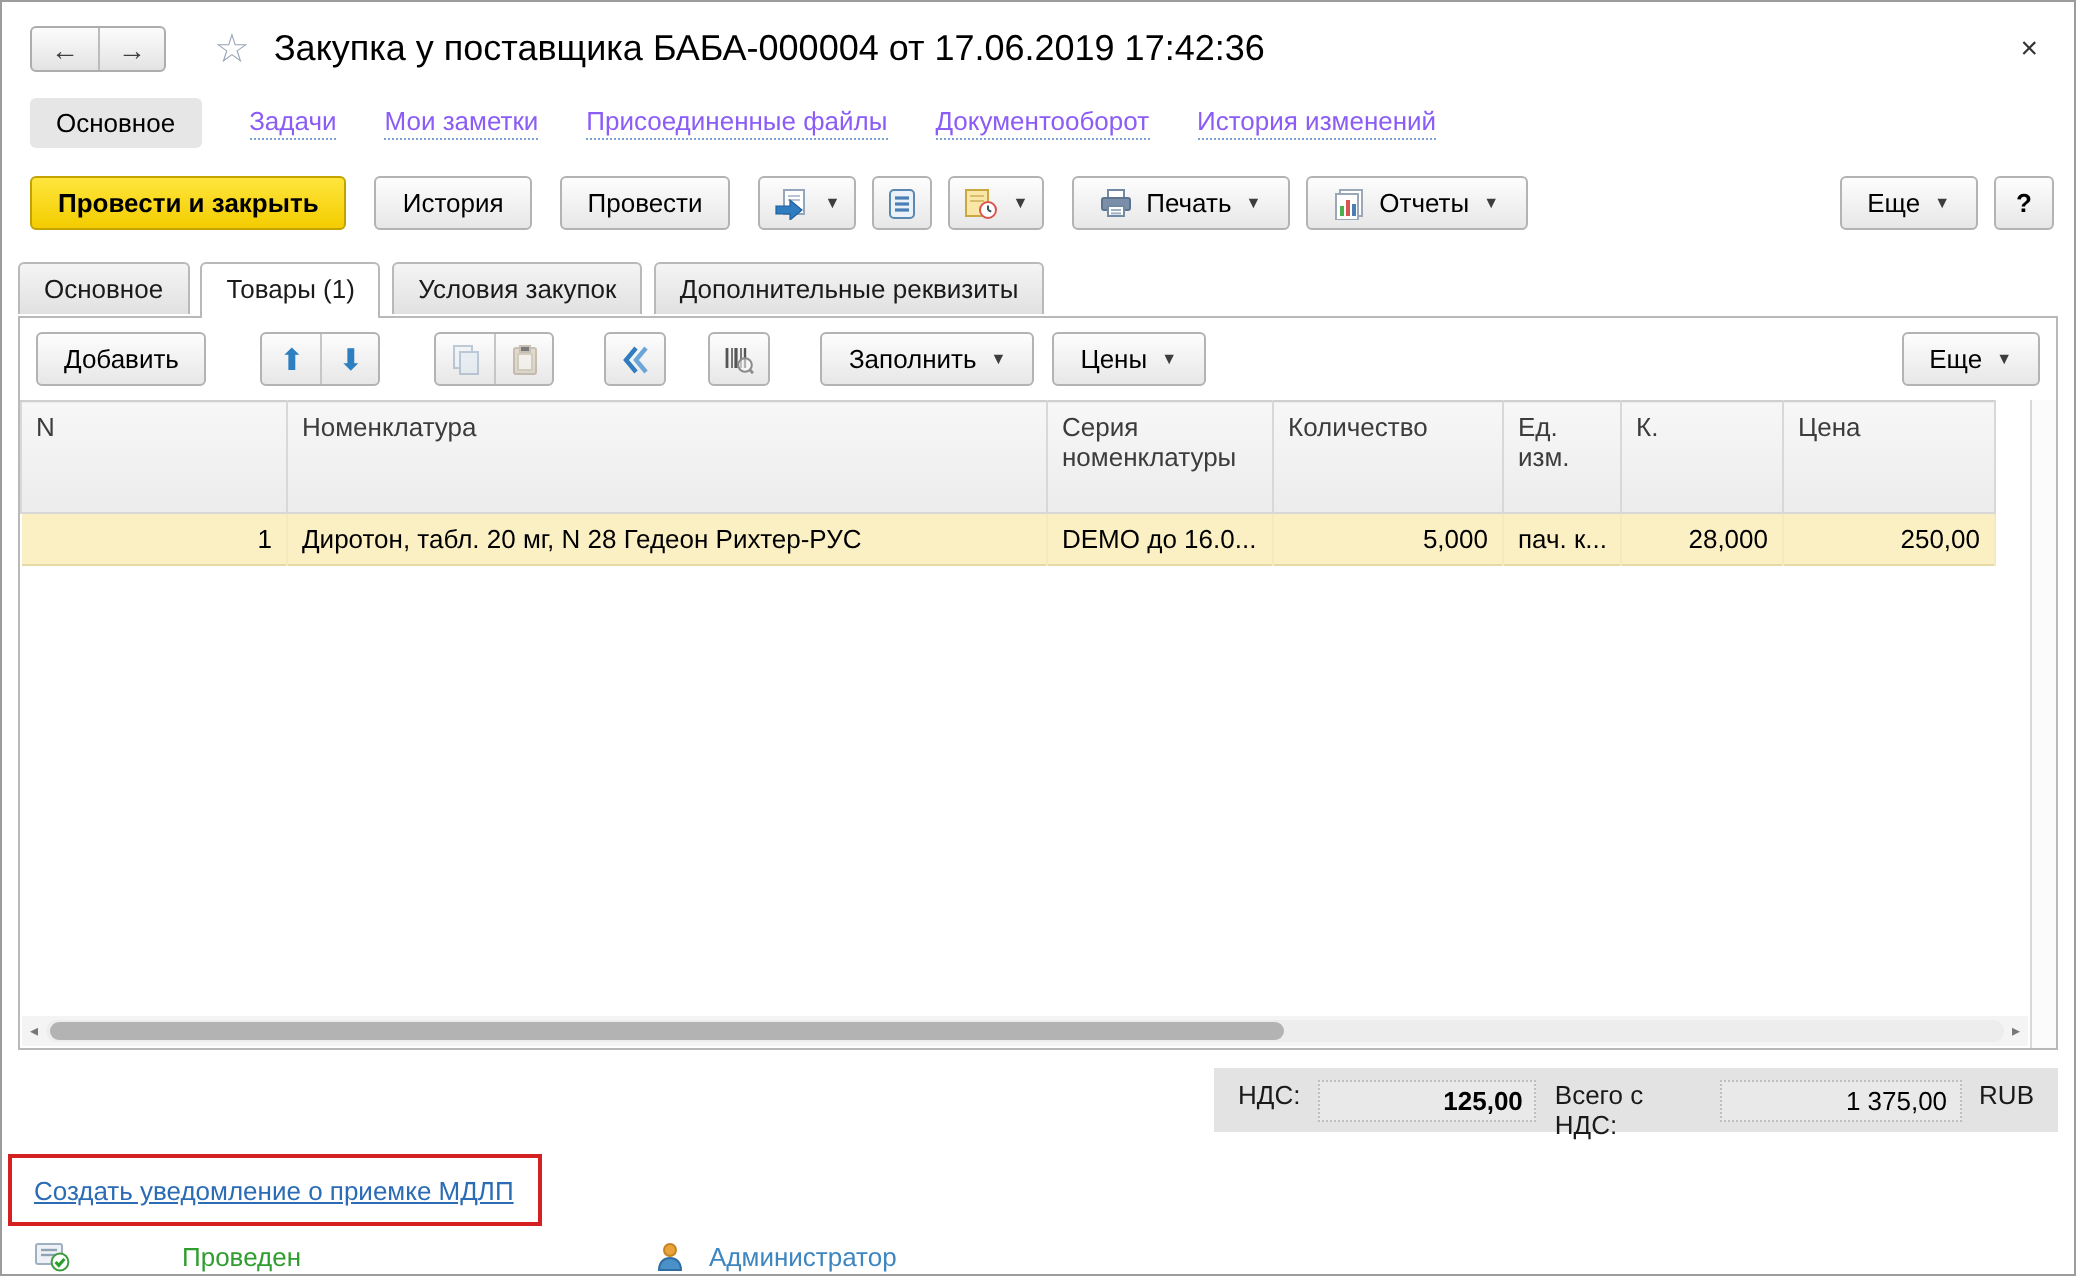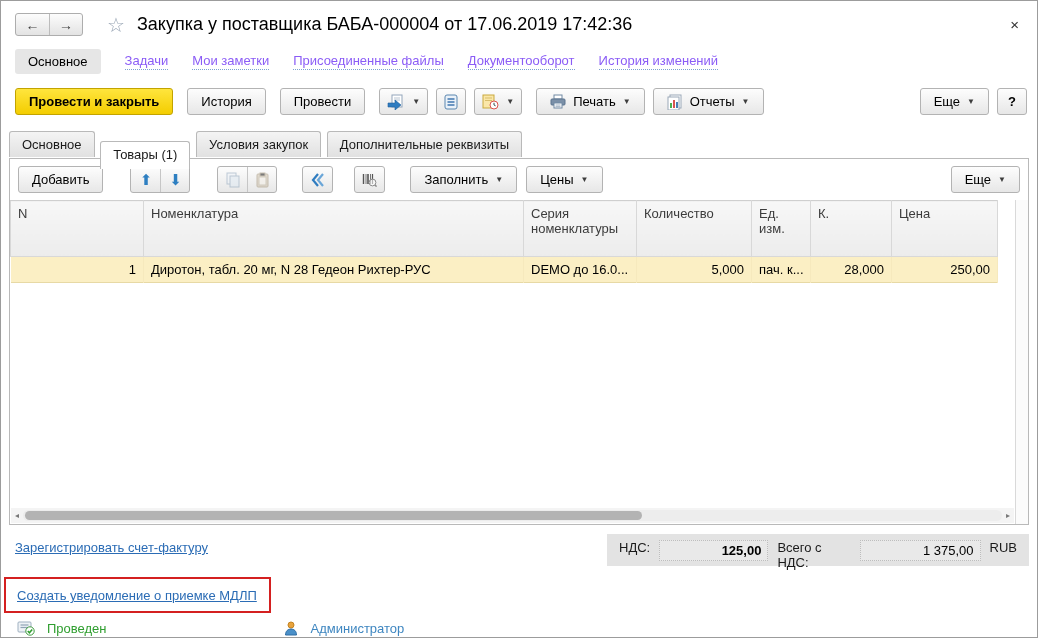--- a/index.html
+++ b/index.html
@@ -32,21 +32,21 @@
   .btn-icon { padding:0 7px; }
   .caret { font-size:8px; color:#3d3d3d; line-height:1; }
   .gap-l { margin-left:6px; }
   .spacer { flex:1; }
   .qbtn { width:30px; padding:0; font-weight:bold; }
 
   
   .tabsrow { padding:9px 0 0 8px; position:relative; z-index:2; }
   .tab { display:inline-block; padding:5px 12px 5px; border:1px solid #b9b9b9; border-bottom:none; border-radius:3px 3px 0 0;
          background:linear-gradient(#f4f4f4,#e1e1e1); margin-right:2px; color:#1a1a1a; cursor:pointer; position:relative; top:1px; }
-  .tab.active { background:#fff; z-index:3; padding-bottom:7px; top:11px; }
+  .tab.active { background:#fff; z-index:3; padding-bottom:7px; top:1px; }
 
   
   .panel { margin:0 8px; border:1px solid #b9b9b9; height:367px; display:flex; flex-direction:column; background:#fff; position:relative; z-index:1;justify-content:center; }
   .itoolbar { display:flex; align-items:center; gap:9px; padding:7px 8px; }
   .grpbtn { display:inline-flex; border:1px solid #b3b3b3; border-radius:3px; overflow:hidden; background:linear-gradient(#fdfdfd,#e7e7e7); }
   .grpbtn .ibtn { width:29px; height:25px; display:flex; align-items:center; justify-content:center; cursor:pointer; }
   .grpbtn .ibtn + .ibtn { border-left:1px solid #c6c6c6; }
   .solo { border:1px solid #b3b3b3; border-radius:3px; background:linear-gradient(#fdfdfd,#e7e7e7); width:31px; height:27px; display:flex; align-items:center; justify-content:center; cursor:pointer; }
   .arrow-up { color:#2e7fc1; font-size:15px; }
   .arrow-dn { color:#2e7fc1; font-size:15px; }
@@ -74,21 +74,21 @@
   .link { color:#2b6cb5; text-decoration:underline; cursor:pointer; white-space:nowrap; }
   .vatpanel { margin-left:auto; background:#e3e3e3; display:flex; align-items:flex-start; gap:9px; padding:6px 12px; width:422px; height:32px; }
   .vatfield { background:#e9e9e9; border:1px dotted #bdbdbd; padding:2px 6px; text-align:right; }
   .f1 { width:116px;font-weight:bold; } .f2 { width:128px; }
   .vlabel { color:#1a1a1a; }
 
   
   .mdlp-box { margin:11px 0 0 3px; border:2px solid #d42020; padding:9px 12px 8px 11px; width:fit-content; }
   .statusbar { display:flex; align-items:center; margin:7px 14px 0 16px; }
   .st-ic { margin-right:11px; }
-  .posted { color:#2f9e2f; }
+  .posted { color:#2f9e2f;margin-left:44px; }
   .usergrp { display:flex; align-items:center; margin-left:177px; }
   .user { color:#3e86c0; margin-left:13px; }
   svg { display:block; }
 </style>
 </head>
 <body>
 
 <div class="hdr">
   <div class="navgrp">
     <div class="nbtn">
@@ -313,21 +313,20 @@
           <div class="hthumb"></div>
         </div>
         <span class="harrow">▸</span>
       </div>
     </div>
     <div class="vstrip"></div>
   </div>
 </div>
 
 <div class="foot">
-  <span class="link" style="margin-top:6px">Зарегистрировать счет-фактуру</span>
   <div class="vatpanel">
     <span class="vlabel">НДС:</span>
     <span class="vatfield f1">125,00</span>
     <span class="vlabel">Всего с НДС:</span>
     <span class="vatfield f2">1 375,00</span>
     <span class="vlabel">RUB</span>
   </div>
 </div>
 
 <div class="mdlp-box">

